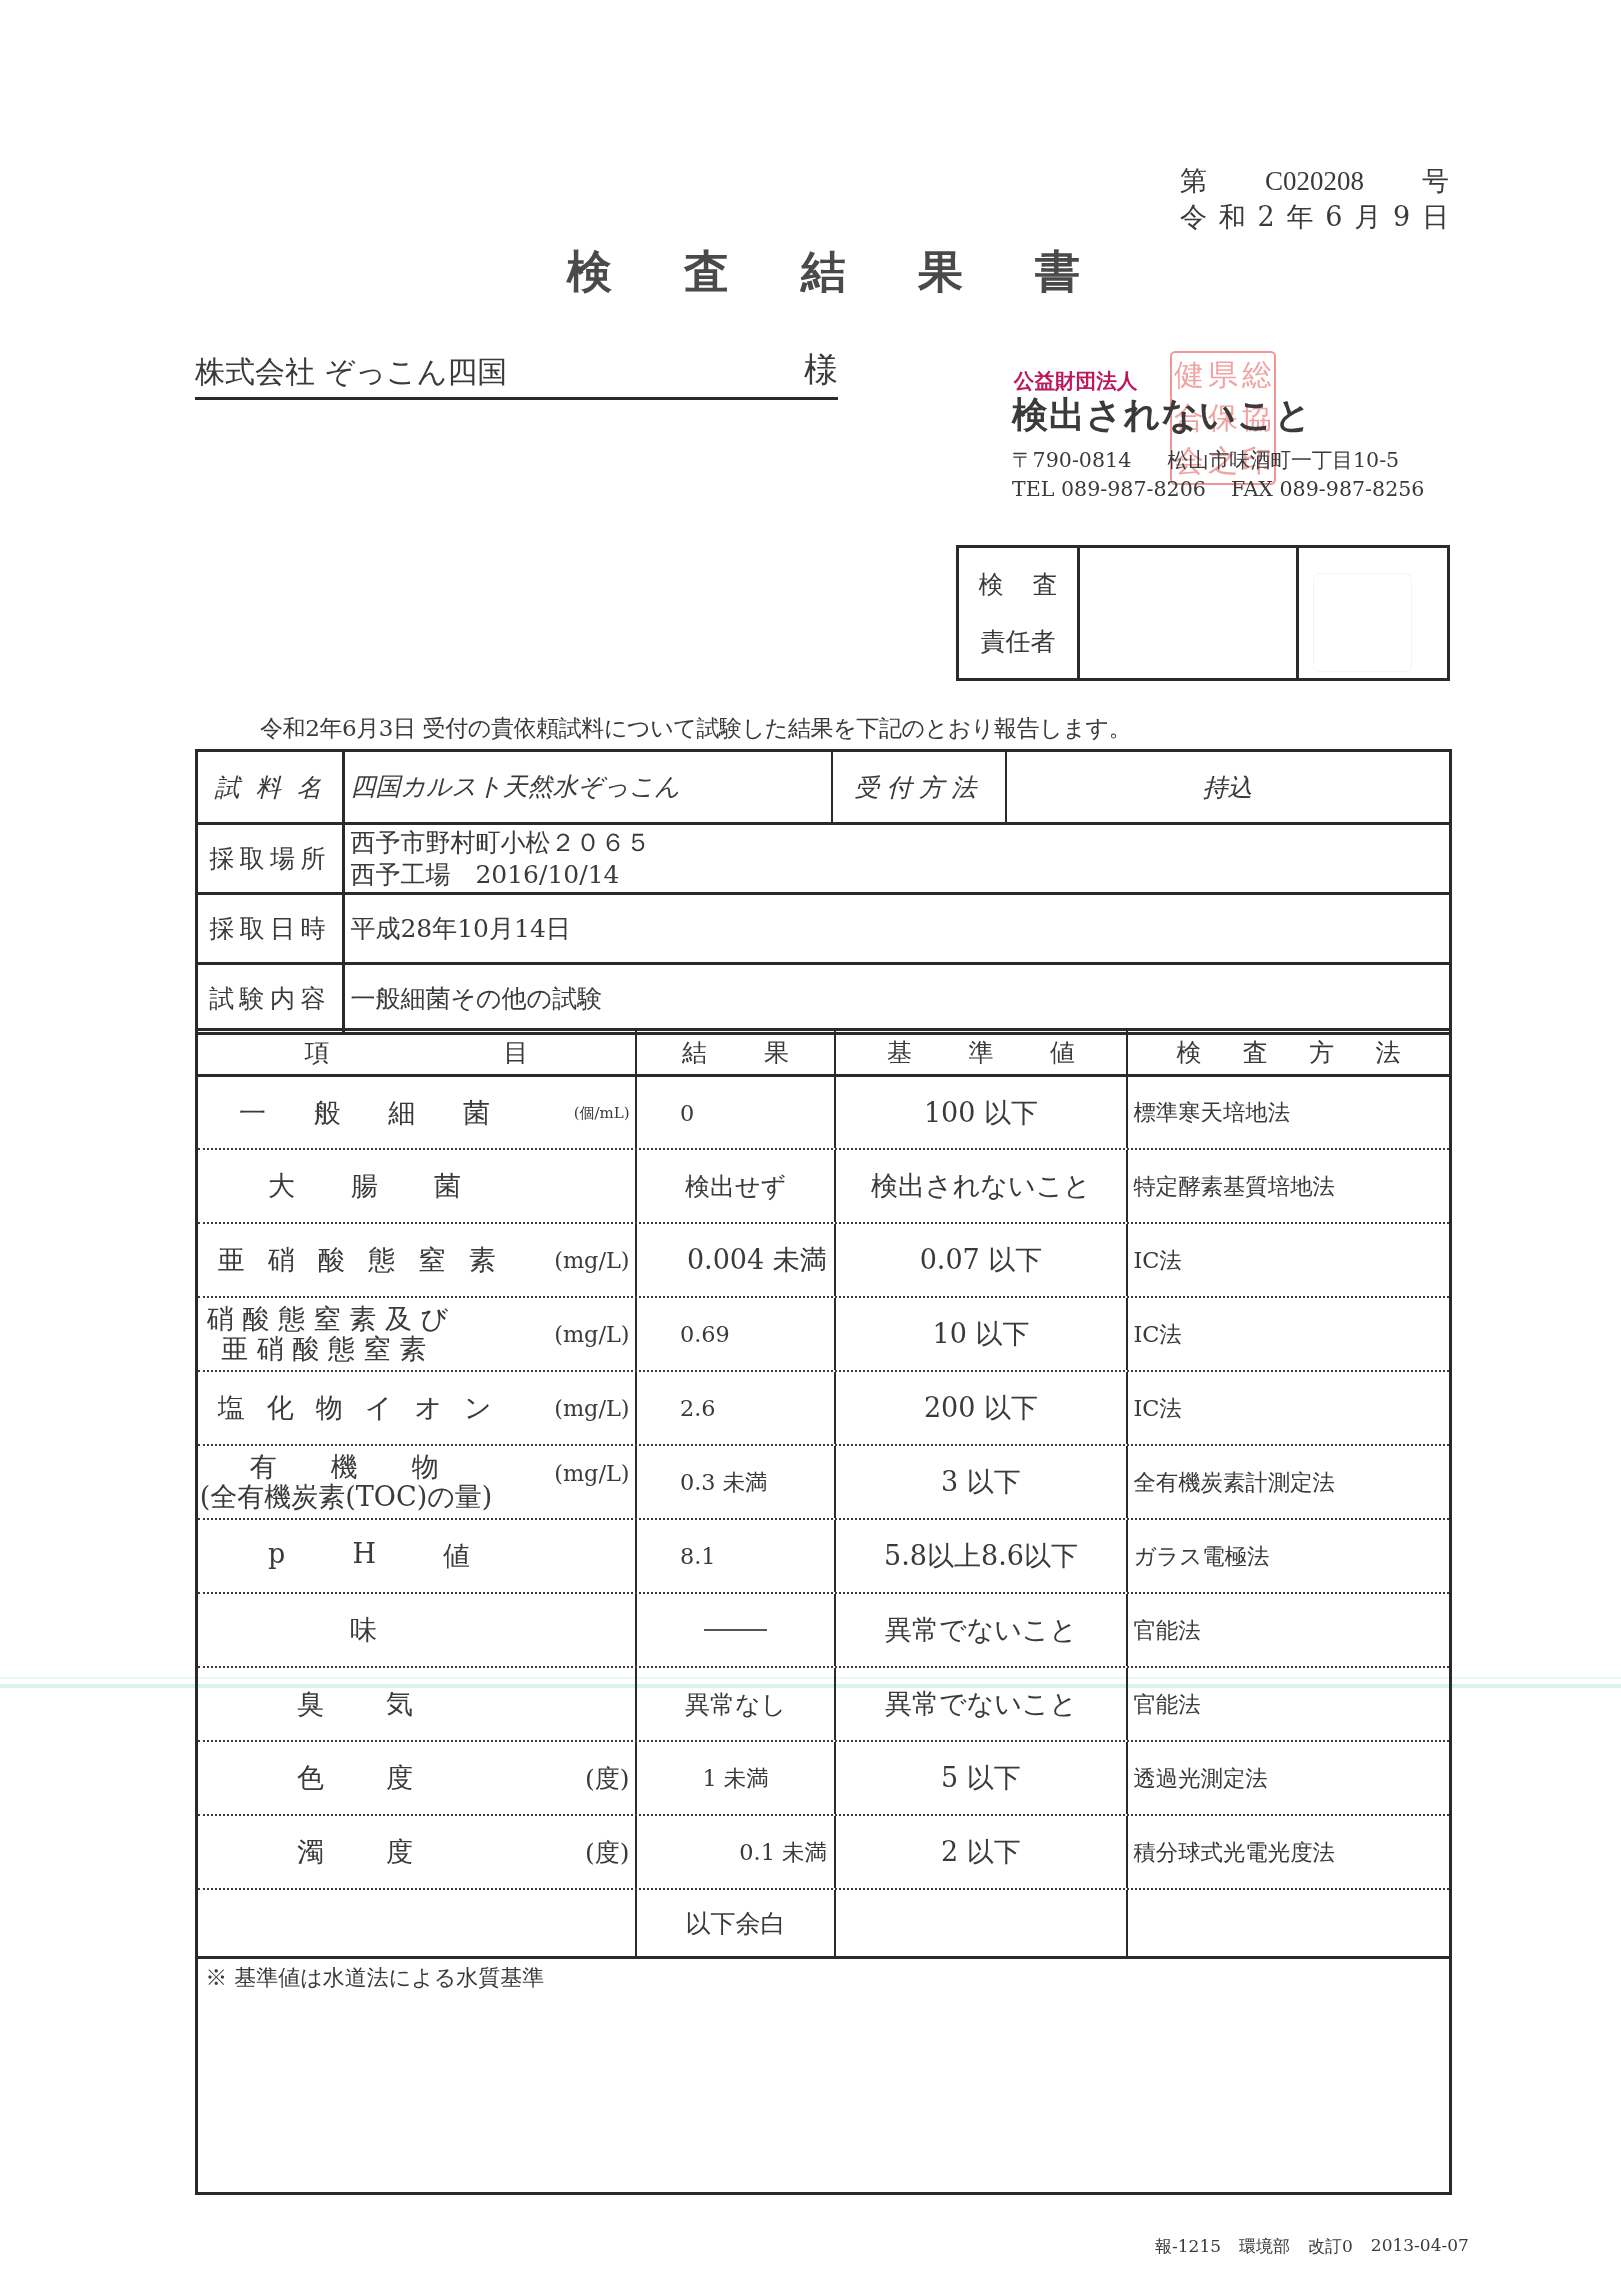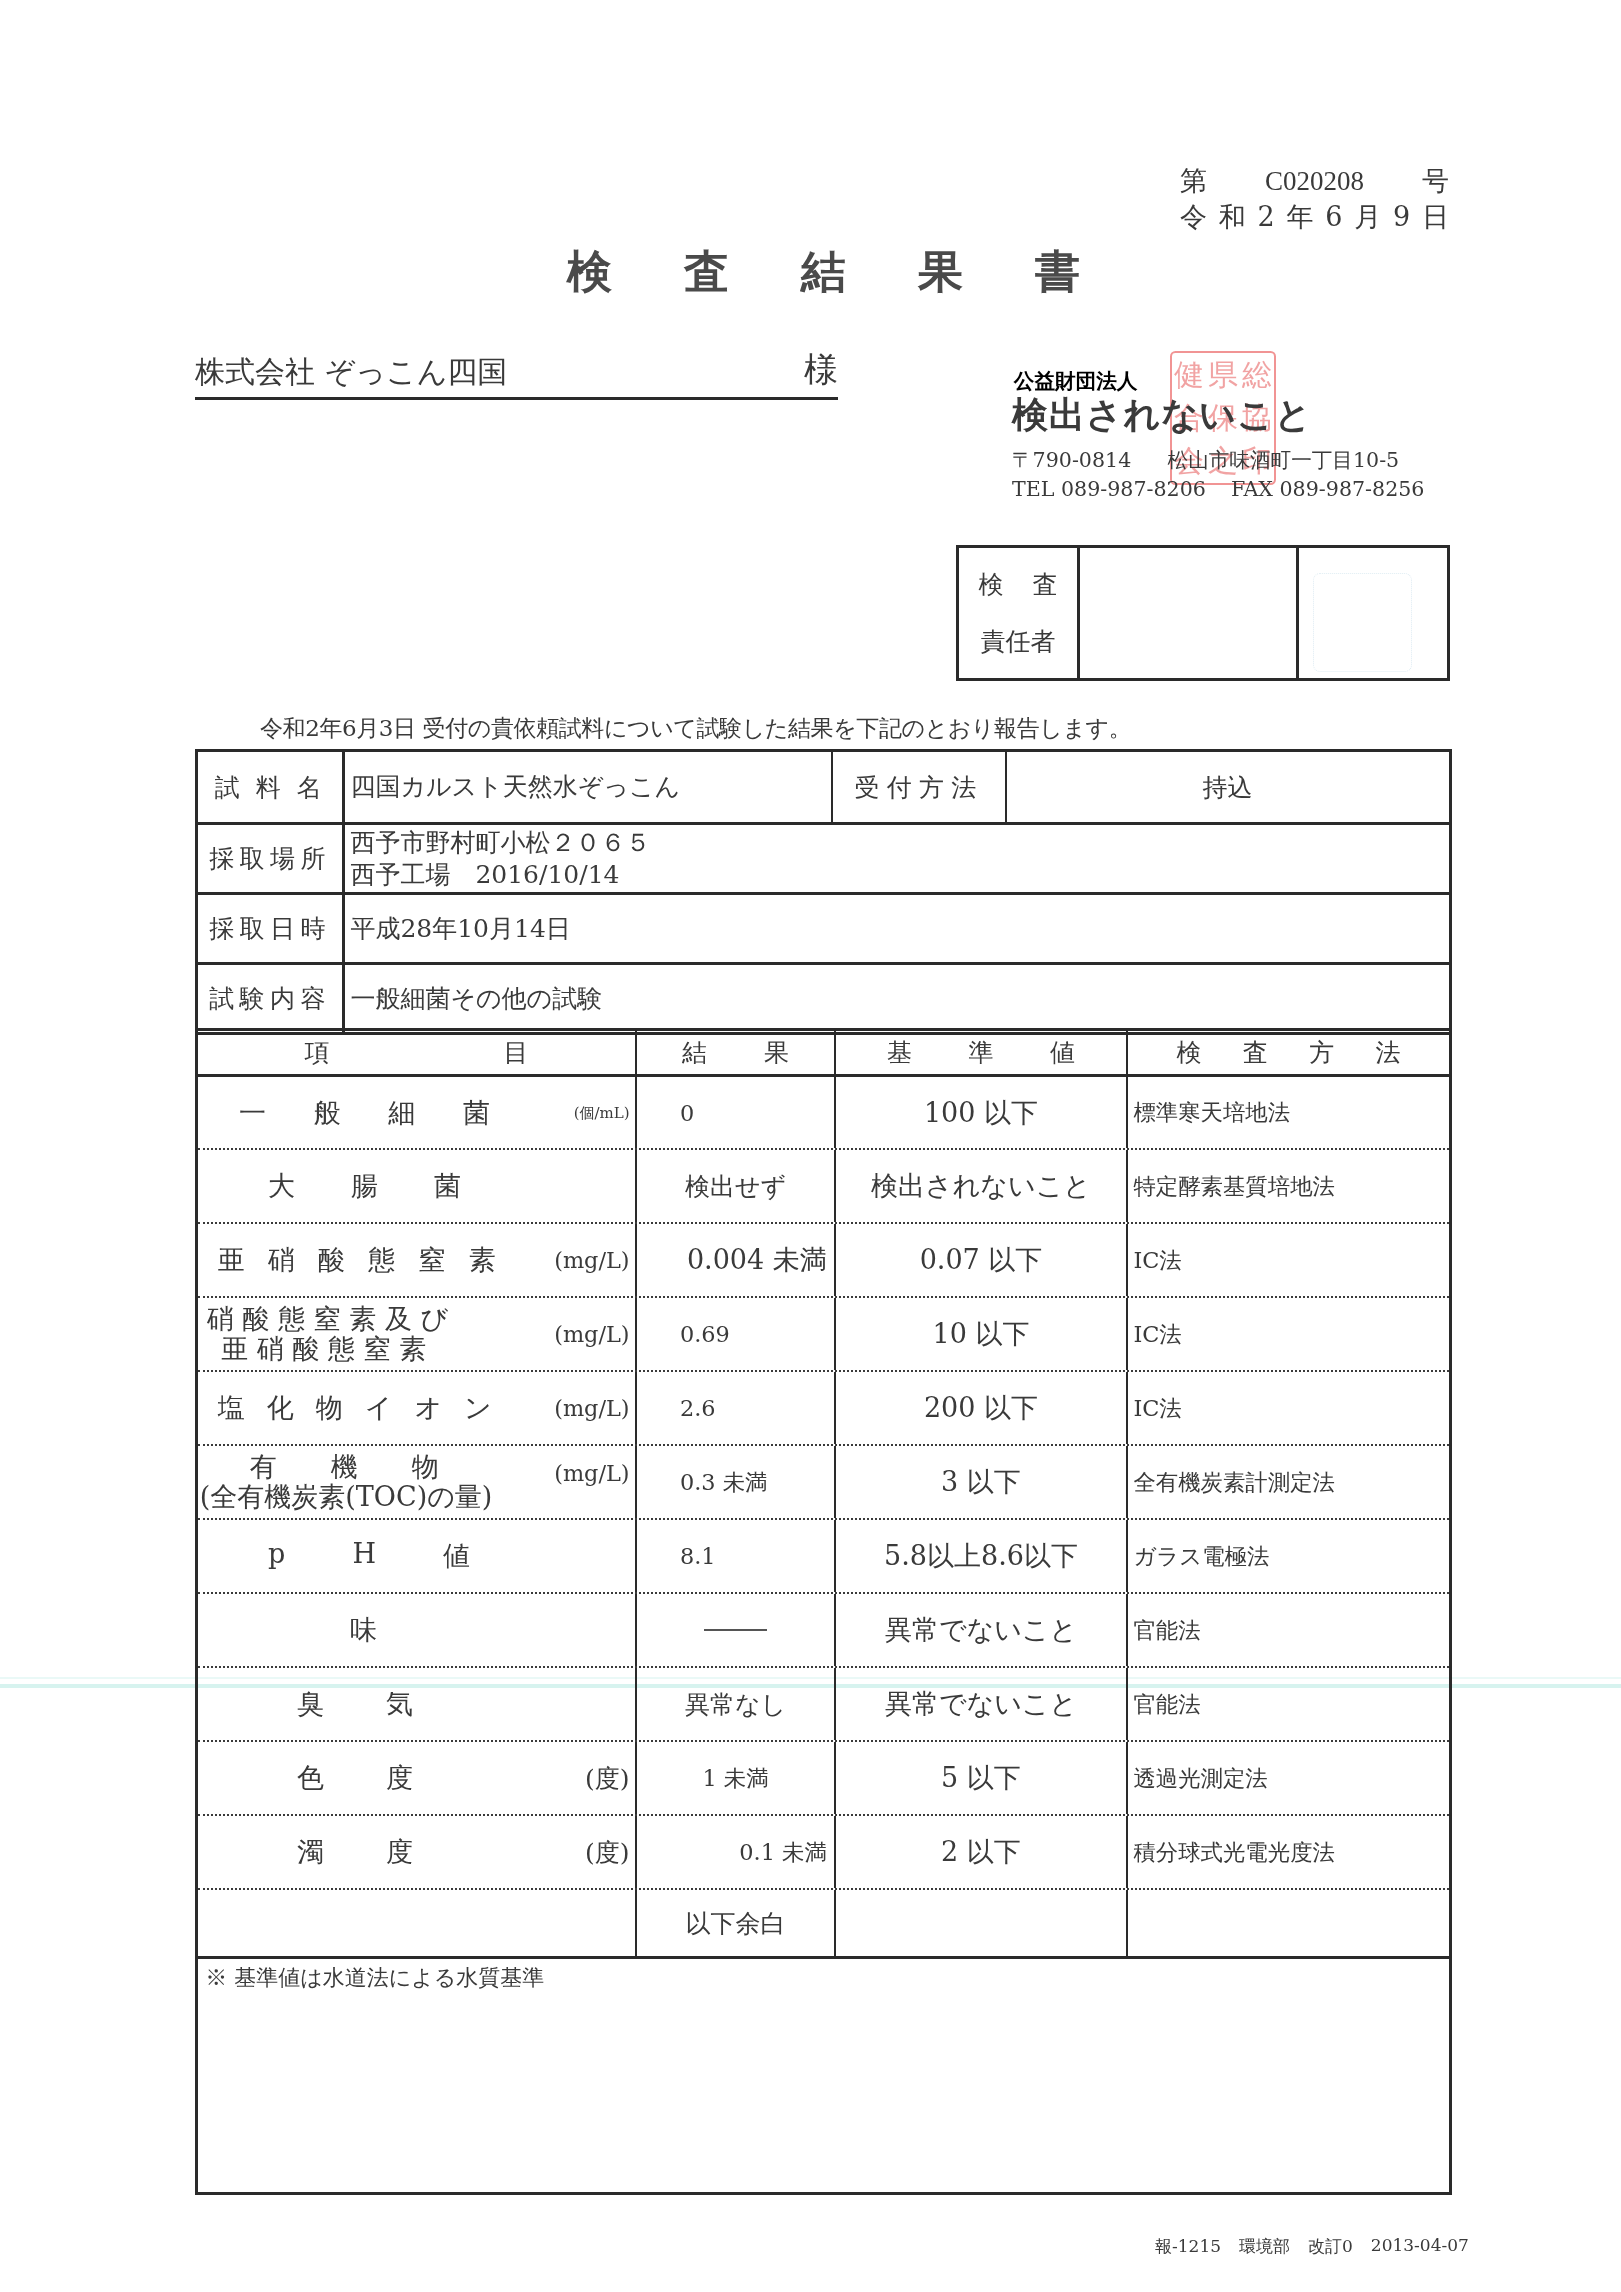--- a/index.html
+++ b/index.html
@@ -27,21 +27,21 @@
 
   .recipient {
     left: 195px; top: 355px; width: 643px; height: 45px;
     border-bottom: 3.6px solid #2a2a2a;
     font-size: 30px; display: flex; justify-content: space-between; align-items: flex-end;
     padding-bottom: 3.6px;
   }
   .recipient .honorific { font-size: 34px; }
 
   .issuer { left: 1012px; top: 358px; width: 457px; }
-  .issuer .type { font-family: Liberation Serif, serif; font-weight: bold; font-size: 20.6px; color: #000000; margin-left: 1.8px; margin-top: 9px; }
+  .issuer .type { font-family: Liberation Serif, serif; font-weight: bold; font-size: 20.6px; color: #be185d; margin-left: 1.8px; margin-top: 9px; }
   .issuer .name { font-family: "DejaVu Sans", sans-serif; font-weight: bold; font-size: 36px; color: #3a3a3a; letter-spacing: 0.9px; margin-top: -3.6px; }
   .issuer .addr { font-size: 20.6px; display: flex; margin-top: 5.4px; }
   .issuer .addr .zip { width: 152px; }
   .issuer .addr .street { margin-left: 3.6px; }
   .issuer .tel { font-size: 20.6px; display: flex; gap: 25px; margin-top: 3.6px; }
 
   .seal {
     left: 1170px; top: 351px; width: 106px; height: 134px;
     border: 2.7px solid rgba(230,60,60,0.55);
     border-radius: 5.4px;
@@ -69,21 +69,21 @@
   }
 
   .intro {
     left: 260px; top: 713px; font-size: 23px; white-space: nowrap; letter-spacing: -0.4px;
   }
 
   
   .grid { border: 3.6px solid #2a2a2a; }
   .infotbl { left: 195px; top: 749px; width: 1257px; }
   .inforow { display: flex; border-top: 3.6px solid #2a2a2a; height: 70px; }
-  .inforow:first-child { border-top: none; }
+  .inforow:first-child { border-top: none; font-style: italic; }
   .inforow .lab {
     width: 147px; border-right: 3.6px solid #2a2a2a;
     display: flex; align-items: center; justify-content: center;
     font-size: 25px; letter-spacing: 5.4px;
   }
   .inforow .val {
     flex: 1; padding-left: 5.4px; display: flex; flex-direction: column; justify-content: center;
     font-size: 25px; line-height: 32px;
   }
   .inforow .lab2 {

